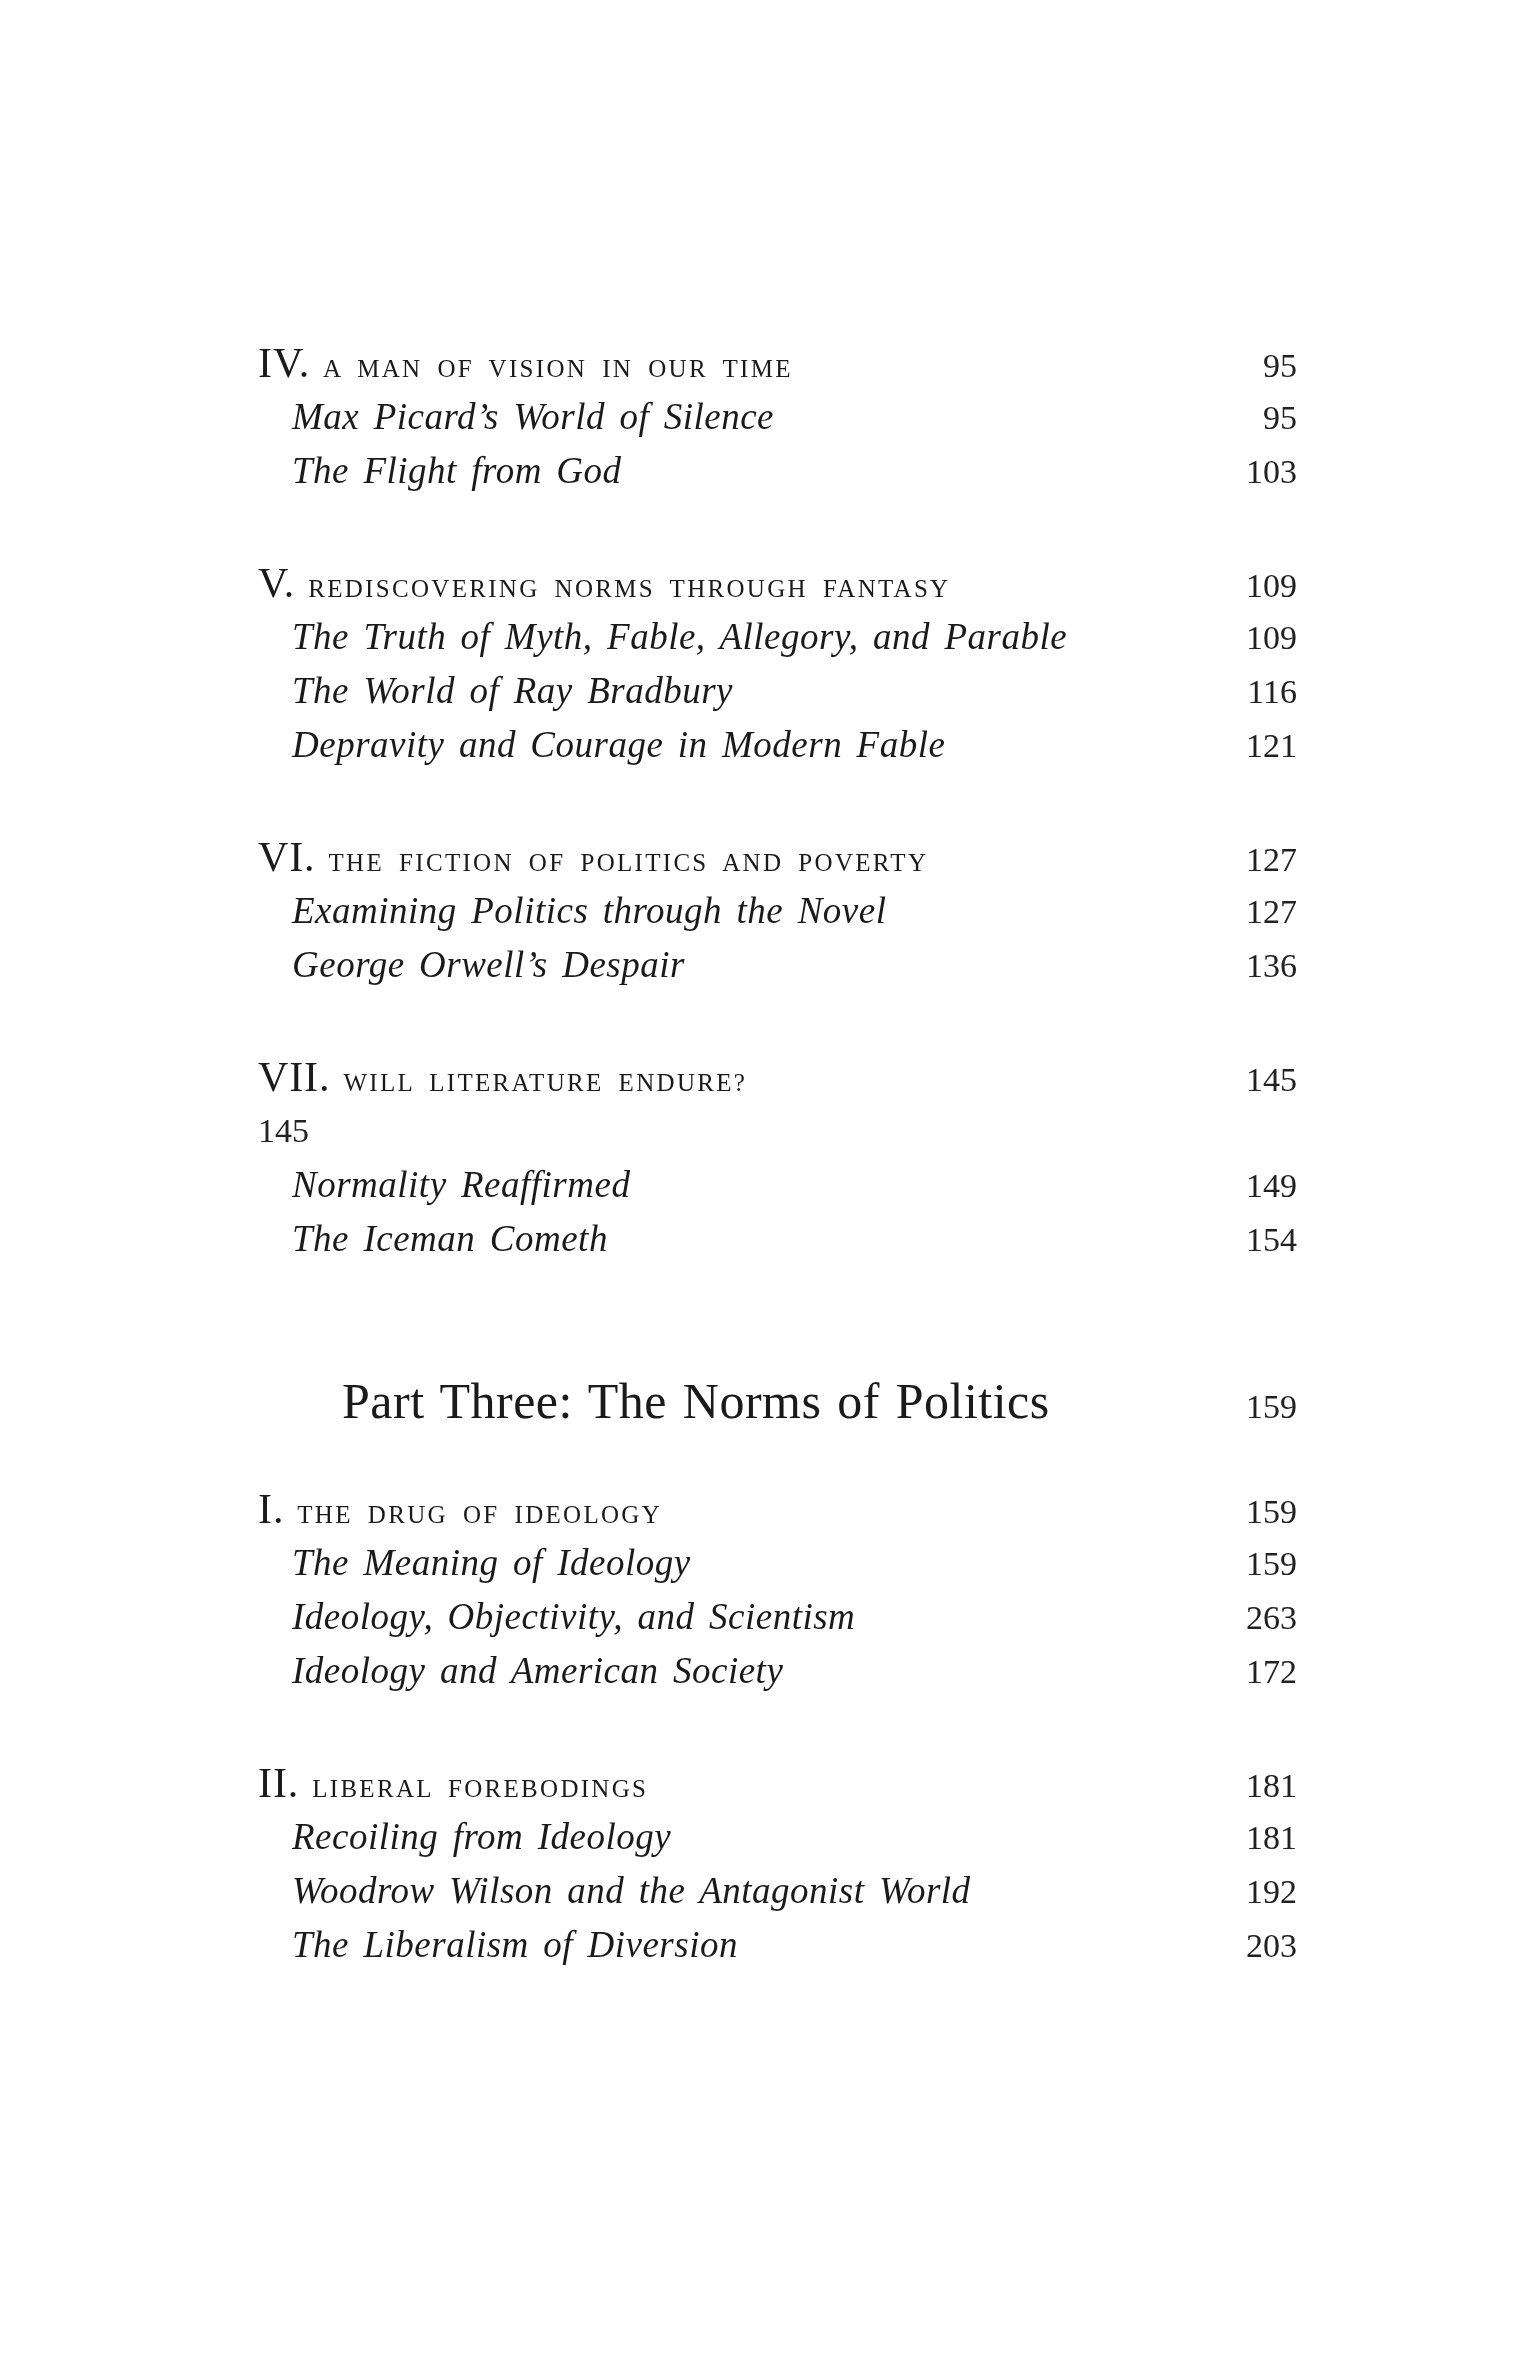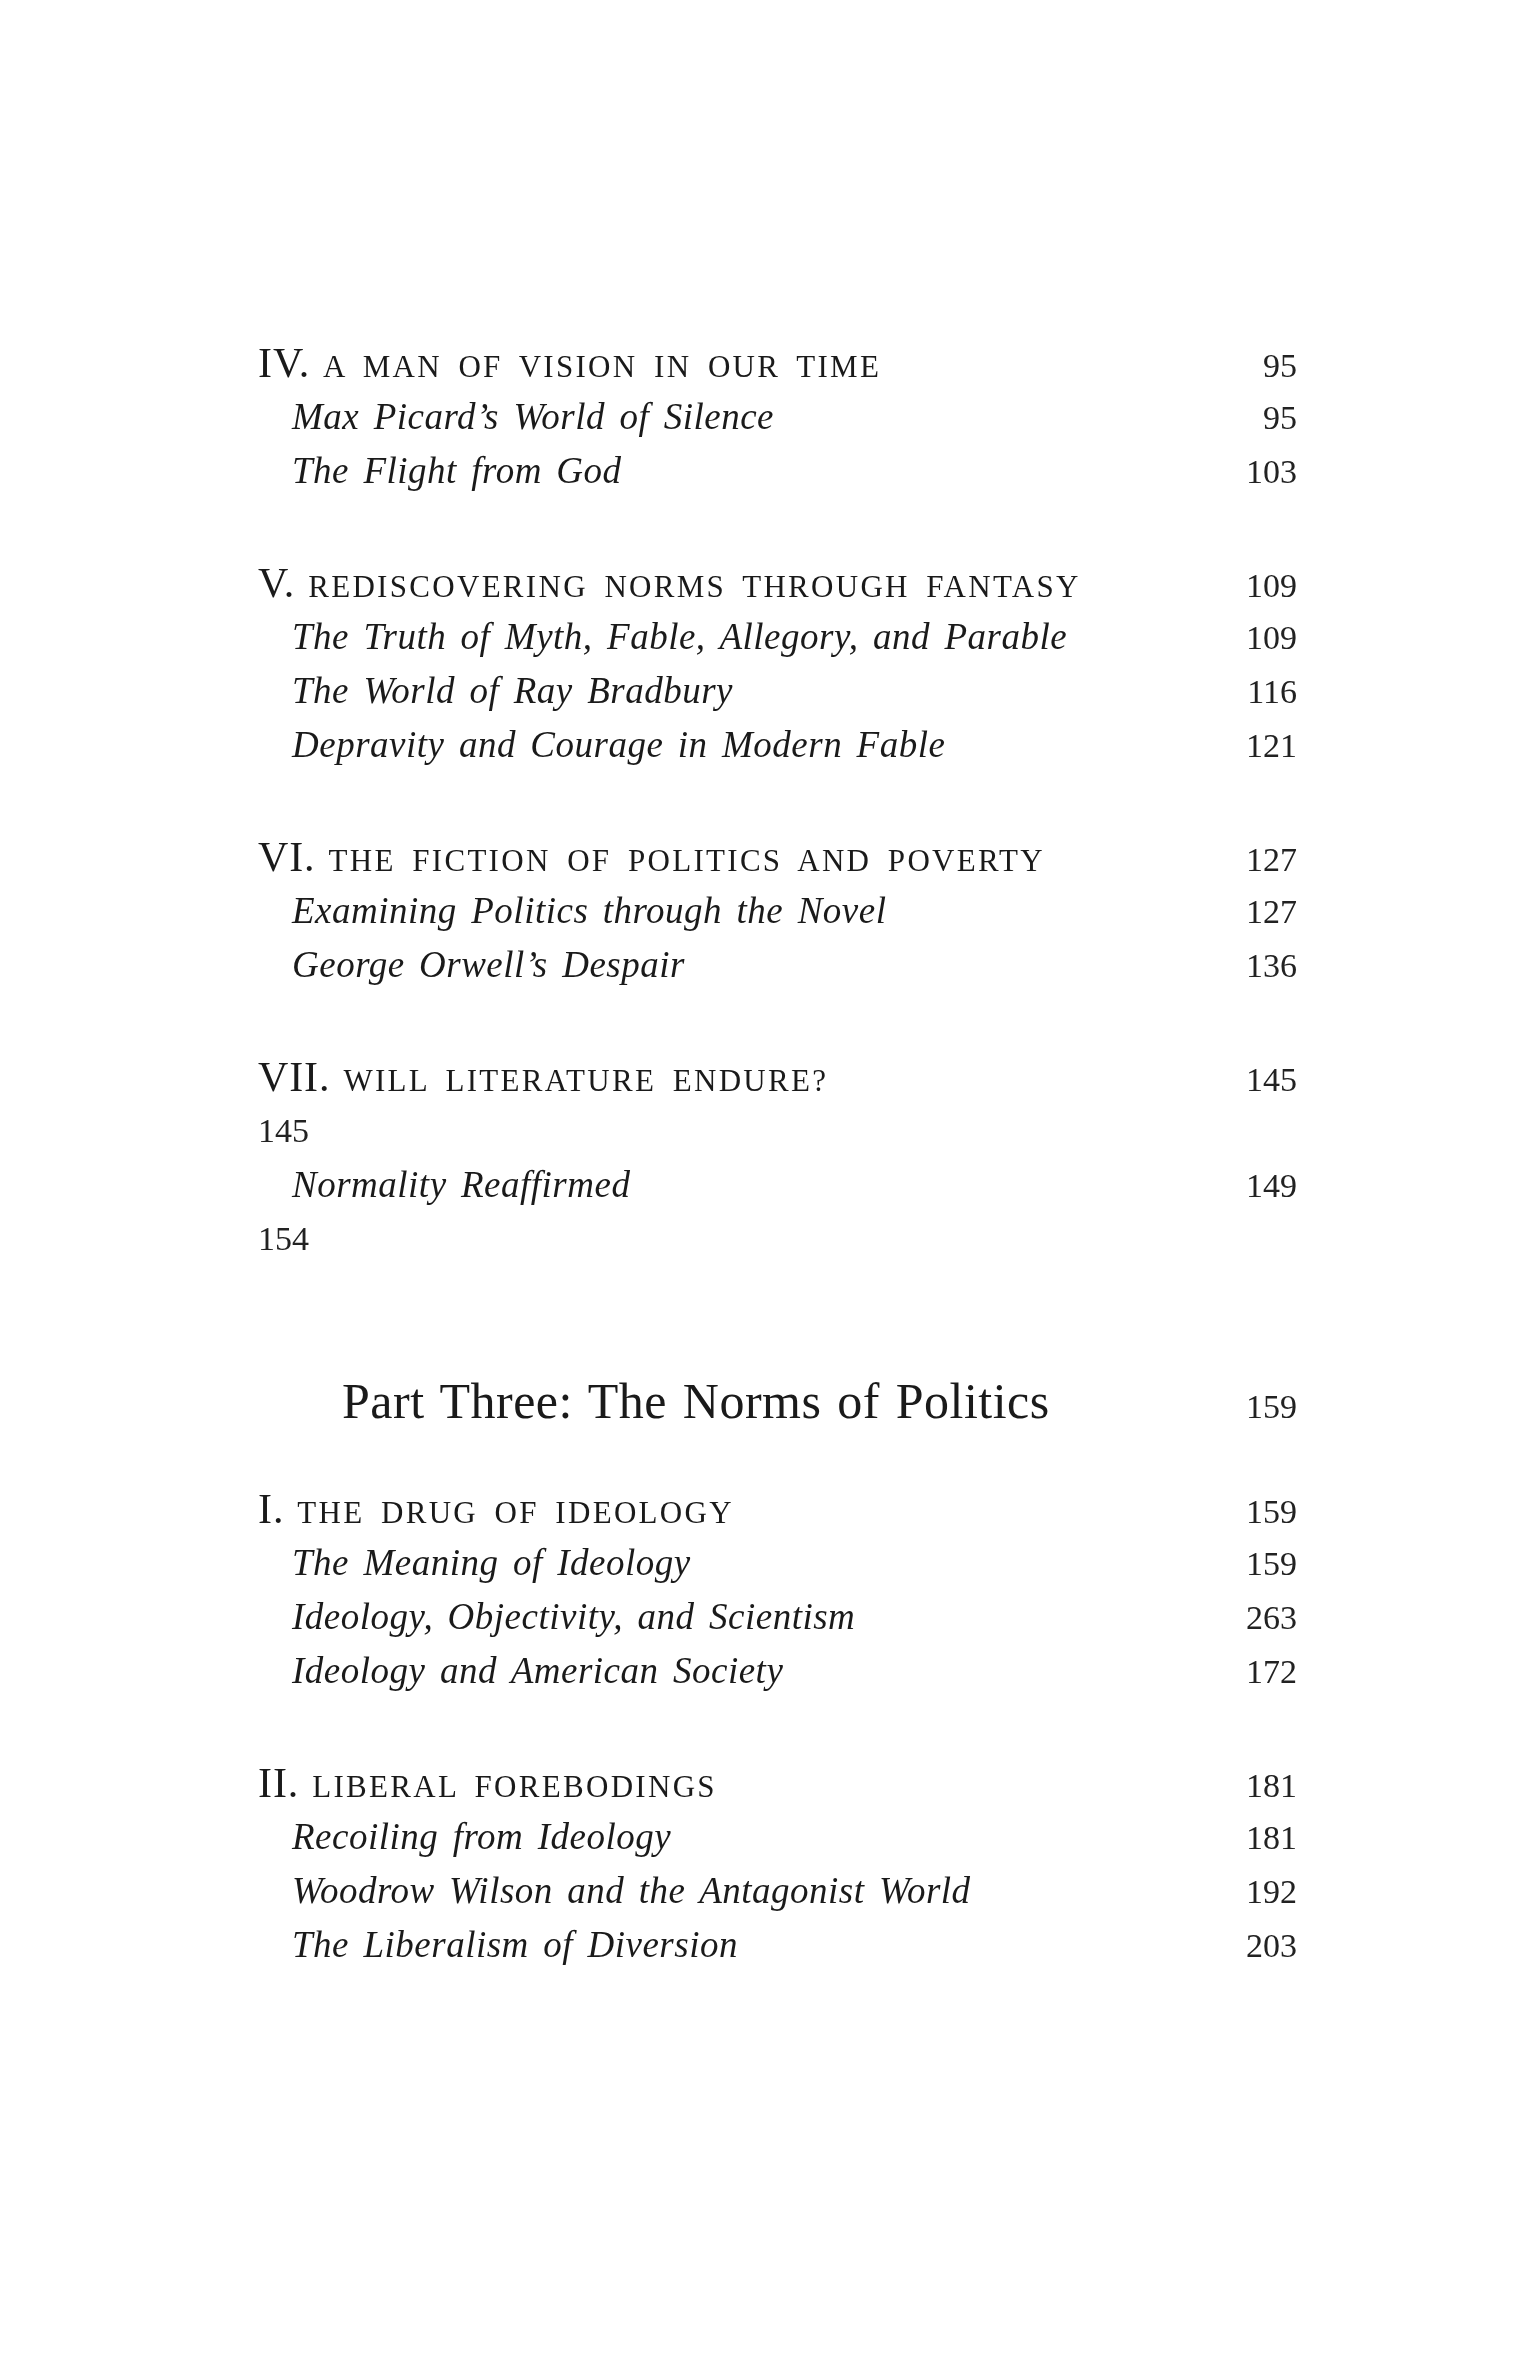--- a/index.html
+++ b/index.html
@@ -29,21 +29,21 @@
     line-height: 54px;
     white-space: nowrap;
   }
   .h-title { display: inline; }
   .numeral {
     font-size: 42px;
     letter-spacing: 0.9px;
     margin-right: 13px;
   }
   .sc {
-    font-size: 31px;
+    font-size: 25px;
     letter-spacing: 2.3px;
     word-spacing: 6.5px;
   }
   .entry-title {
     font-style: italic;
     font-size: 37px;
     padding-left: 34px;
     letter-spacing: 0.5px;
     word-spacing: 4.7px;
   }
@@ -132,20 +132,21 @@
     <span class="pg">145</span>
   </div>
   <div class="row">
     <span class="pg">145</span>
   </div>
   <div class="row">
     <span class="entry-title">Normality Reaffirmed</span>
     <span class="pg">149</span>
   </div>
   <div class="row">
+    <span class="entry-title">The Iceman Cometh</span>
     <span class="pg">154</span>
   </div>
 
   <div class="gap-before-part"></div>
 
   <div class="row part-row">
     <span class="part-title">Part Three: The Norms of Politics</span>
     <span class="pg">159</span>
   </div>
 

